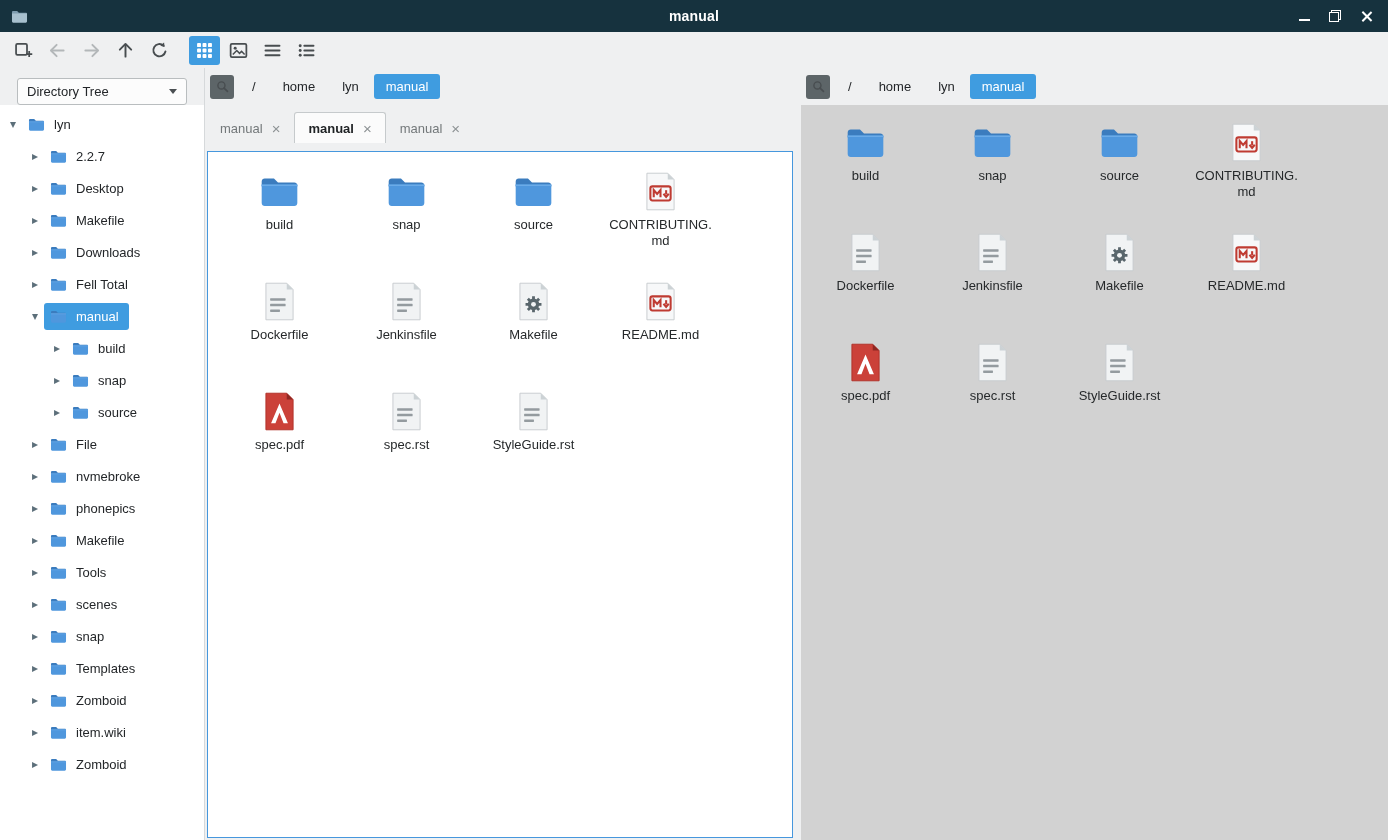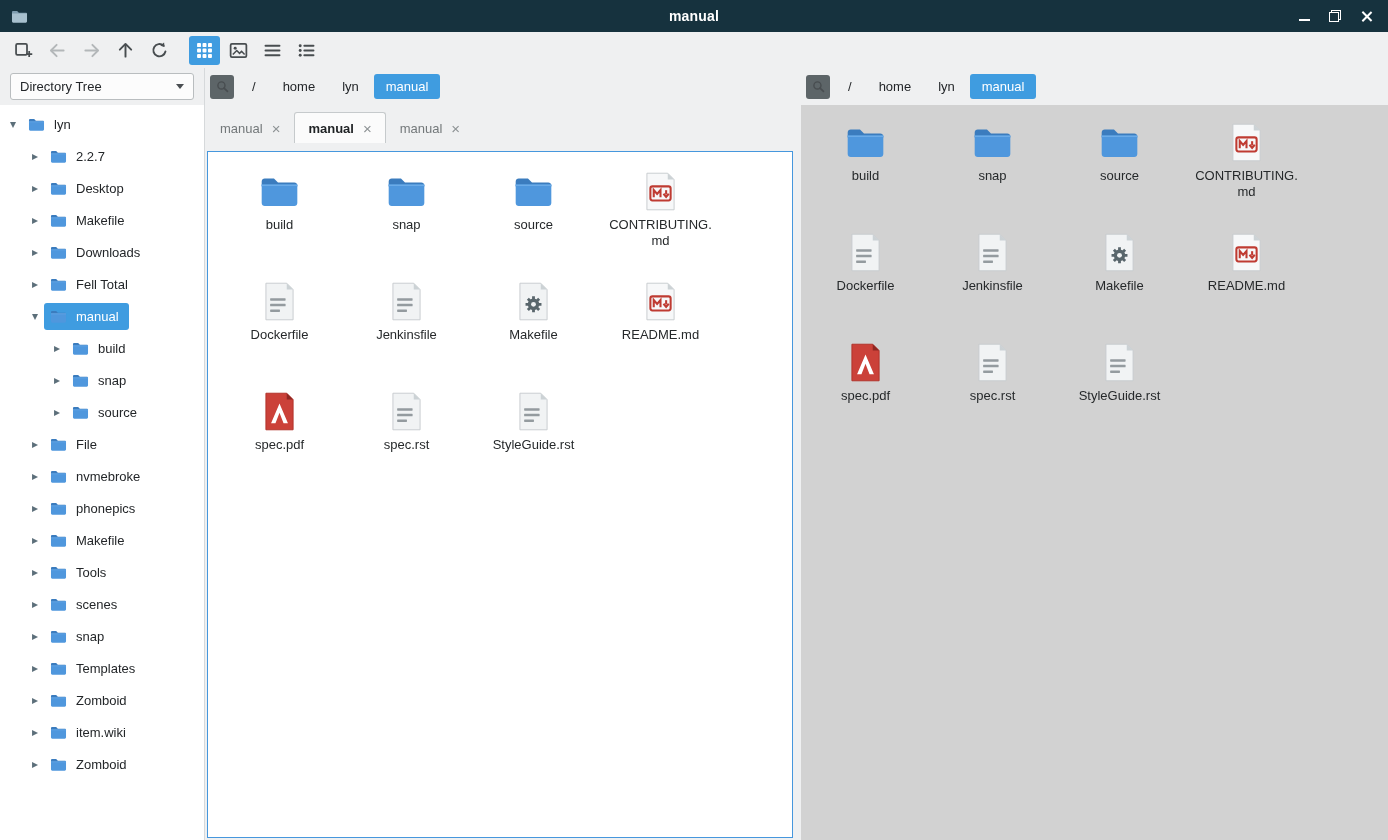--- a/index.html
+++ b/index.html
@@ -32,21 +32,21 @@
   .ticon{width:21px;height:21px;color:#484d50;display:inline-flex}
   .ticon svg{width:100%;height:100%}
   .tool-btn.disabled .ticon{color:#b3b7b9}
   .tool-btn.selected{background:var(--accent,#3f9ce0)}
   .tool-btn.selected .ticon{color:#fff}
   [data-name="icon-view-button"]{margin-left:11px}
 
   
   .content{flex:1;display:flex;min-height:0}
   .sidebar{flex:0 0 205px;display:flex;flex-direction:column;border-right:1px solid #d6d9db;background:#fff}
-  .sidebar-header{flex:0 0 37px;background:#eff0f1;display:flex;align-items:center;padding:0 10px}
+  .sidebar-header{flex:0 0 37px;background:#eff0f1;display:flex;align-items:flex-end;padding:0 17px}
   .combo{flex:1;height:27px;background:#fcfcfc;border:1px solid #b9bdbf;border-radius:3px;display:flex;align-items:center;justify-content:space-between;padding:0 9px}
   .combo-arrow{width:0;height:0;border-left:4.5px solid transparent;border-right:4.5px solid transparent;border-top:5.5px solid #4a4f52}
   .tree{flex:1;overflow:hidden;padding-top:3px}
   .tree-row{height:32px;display:flex;align-items:center}
   .expander{width:14px;font-size:12px;color:#5c6f7a;text-align:center;flex:0 0 14px}
   .tree-item{display:flex;align-items:center;gap:8px;padding:4px 10px 4px 5px;border-radius:3px;margin-left:2px}
   .tree-item.selected{background:var(--accent,#3f9ce0);color:#fff}
   .tree-folder{width:19px;height:19px;display:inline-flex}
   .tree-folder svg{width:100%;height:100%}
 

